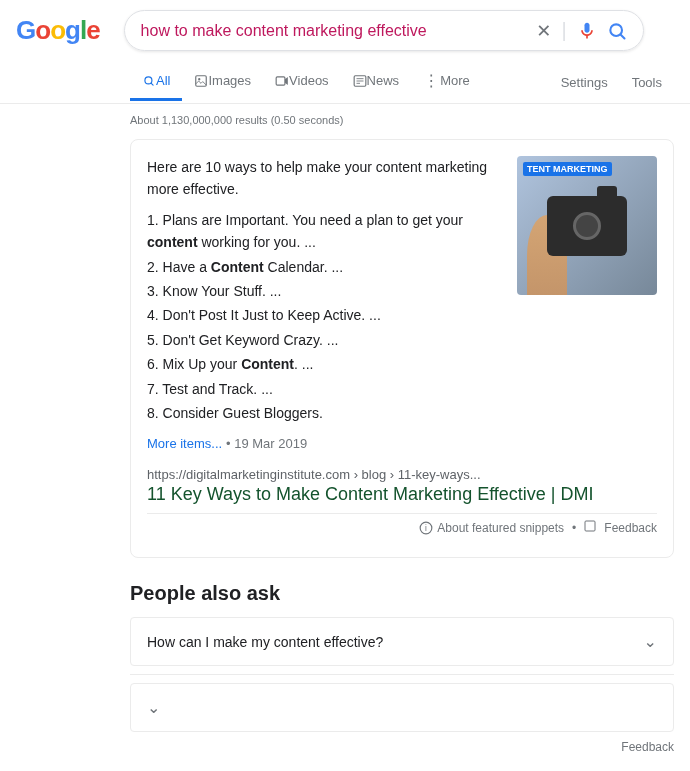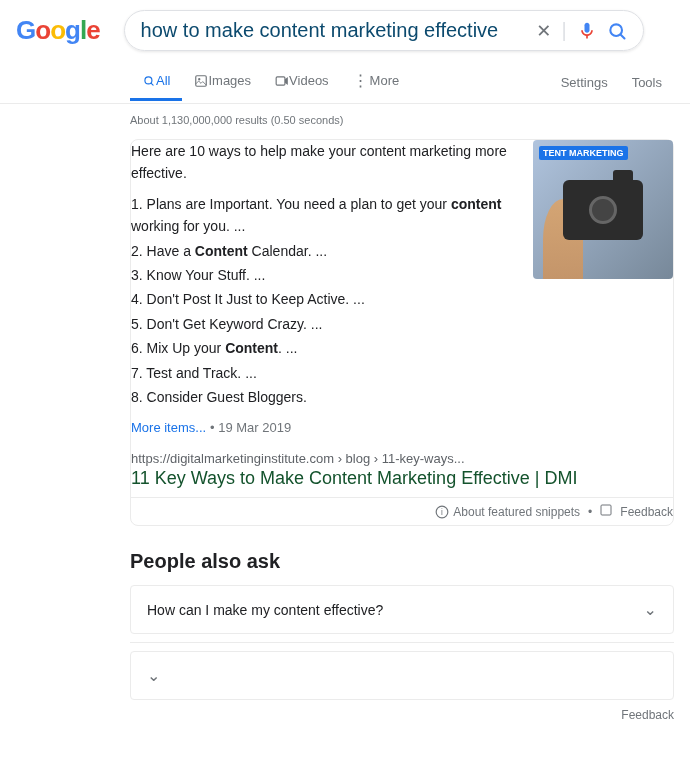--- a/index.html
+++ b/index.html
@@ -9,21 +9,21 @@
     .header { display: flex; align-items: center; padding: 10px 16px; gap: 16px; }
     .google-logo { display: flex; align-items: center; font-size: 26px; font-weight: bold; letter-spacing: -1px; margin-right: 8px; }
     .logo-g { color: #4285F4; }
     .logo-o1 { color: #EA4335; }
     .logo-o2 { color: #FBBC05; }
     .logo-g2 { color: #4285F4; }
     .logo-l { color: #34A853; }
     .logo-e { color: #EA4335; }
 
     .search-bar-wrap { flex: 1; max-width: 520px; display: flex; align-items: center; border: 1px solid #dfe1e5; border-radius: 24px; padding: 8px 16px; gap: 8px; box-shadow: 0 1px 3px rgba(0,0,0,0.1); }
-    .search-input { flex: 1; border: none; outline: none; font-size: 20px; color: #0c4a6e; }
+    .search-input { flex: 1; border: none; outline: none; font-size: 16px; color: #be185d; }
     .search-icons { display: flex; align-items: center; gap: 10px; }
     .clear-icon { color: #70757a; font-size: 18px; cursor: pointer; }
     .mic-icon { width: 20px; height: 20px; }
 
     
     .nav { display: flex; align-items: center; padding: 0 16px 0 130px; border-bottom: 1px solid #ebebeb; gap: 0; }
     .nav-item { display: flex; align-items: center; padding: 10px 12px; font-size: 13px; color: #70757a; cursor: pointer; border-bottom: 3px solid transparent; white-space: nowrap; text-decoration: none; }
     .nav-item.active { color: #1a73e8; border-bottom: 3px solid #1a73e8; }
     .nav-item svg { width: 14px; height: 14px; fill: currentColor; }
     .nav-separator { flex: 1; }
@@ -119,37 +119,46 @@
   </a>
 
   <a class="nav-item">
     <svg viewBox="0 0 24 24">
         <rect x="2" y="5" width="15" height="14" rx="2" stroke="#70757a" stroke-width="2" fill="none"></rect>
         <polygon points="22,5 17,9 17,15 22,19" fill="#70757a"></polygon>
       </svg>
     <span>Videos</span>
   </a>
 
+  <a class="nav-item">
+    <svg viewBox="0 0 24 24">
+        <rect x="2" y="3" width="20" height="18" rx="2" stroke="#70757a" stroke-width="2" fill="none"></rect>
+        <line x1="6" y1="8" x2="18" y2="8" stroke="#70757a" stroke-width="1.5"></line>
+        <line x1="6" y1="12" x2="18" y2="12" stroke="#70757a" stroke-width="1.5"></line>
+        <line x1="6" y1="16" x2="12" y2="16" stroke="#70757a" stroke-width="1.5"></line>
+      </svg>
+    <span>News</span>
+  </a>
 
   <a class="nav-item">
     <span style="font-size:16px; color:#70757a; letter-spacing:1px;">⋮</span>
     <span>More</span>
   </a>
   <div class="nav-separator"></div>
   <div class="nav-right">
     <span class="nav-right-item">Settings</span>
     <span class="nav-right-item">Tools</span>
   </div>
 </nav>
 
 <div class="main">
 
   <div class="results-count">About 1,130,000,000 results (0.50 seconds)</div>
 
-  <div style="border: 1px solid #ebebeb; border-radius: 8px; margin-bottom: 8px;">
+  <div style="border: 1px solid #ebebeb; border-radius: 8px; padding: 16px; margin-bottom: 8px;">
     <div class="featured-snippet">
       <div class="snippet-text">
         <p class="snippet-intro">Here are 10 ways to help make your content marketing more effective.</p>
         <ol class="snippet-list">
             <li>1. Plans are Important. You need a plan to get your <strong>content</strong> working for you. ...</li>
             <li>2. Have a <strong>Content</strong> Calendar. ...</li>
             <li>3. Know Your Stuff. ...</li>
             <li>4. Don't Post It Just to Keep Active. ...</li>
             <li>5. Don't Get Keyword Crazy. ...</li>
             <li>6. Mix Up your <strong>Content</strong>. ...</li>

